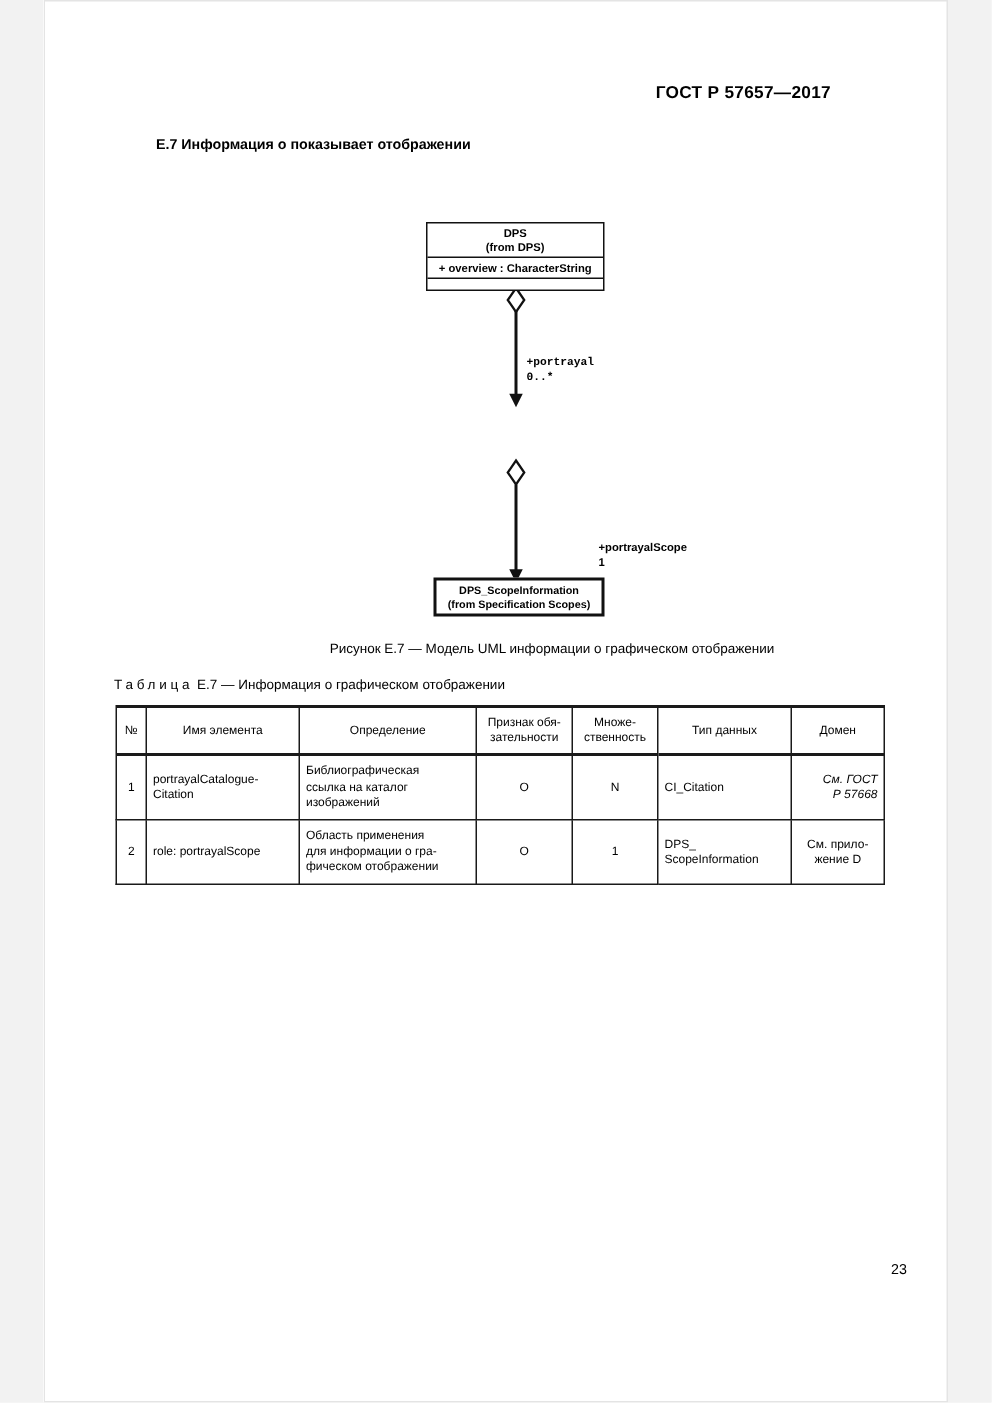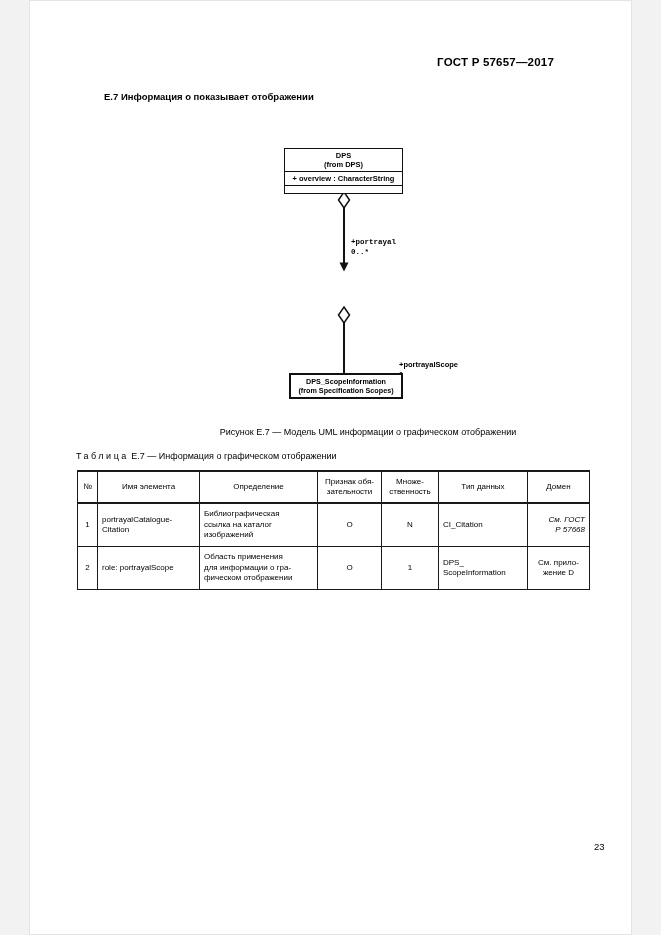--- a/index.html
+++ b/index.html
@@ -27,21 +27,21 @@
   .connectors { position:absolute; left:0; top:0; }
   .uml-box {
     position:absolute; background:#fff; border:1.5px solid #111;
     font-size:7.5px; font-weight:bold; text-align:center; line-height:9px;
   }
   .uml-compartment { padding:2px 3px; }
   .uml-compartment + .uml-compartment { border-top:1.2px solid #111; }
   .uml-empty { height:7px; padding:0; }
   .box-dps       { left:255px; top:3px;   width:117px; }
   .box-portrayal { left:223px; top:127px; width:185px; }
-  .box-scope     { left:260px; top:228px; width:110px; border-width:2px; font-size:7.2px; }
+  .box-scope     { left:260px; top:240px; width:110px; border-width:2px; font-size:7.2px; }
   .assoc-label {
     position:absolute; font-size:7.5px; font-weight:bold; line-height:10px; text-align:left;
   }
   .assoc-1 { left:322px; top:92px;font-family:Liberation Mono, monospace; }
   .assoc-2 { left:322px; top:215px;margin-left:48px; }
   
   .figure-caption {
     position:absolute; top:427px; left:0; width:630px;
     text-align:center; font-size:9px;margin-left:24px;
   }

